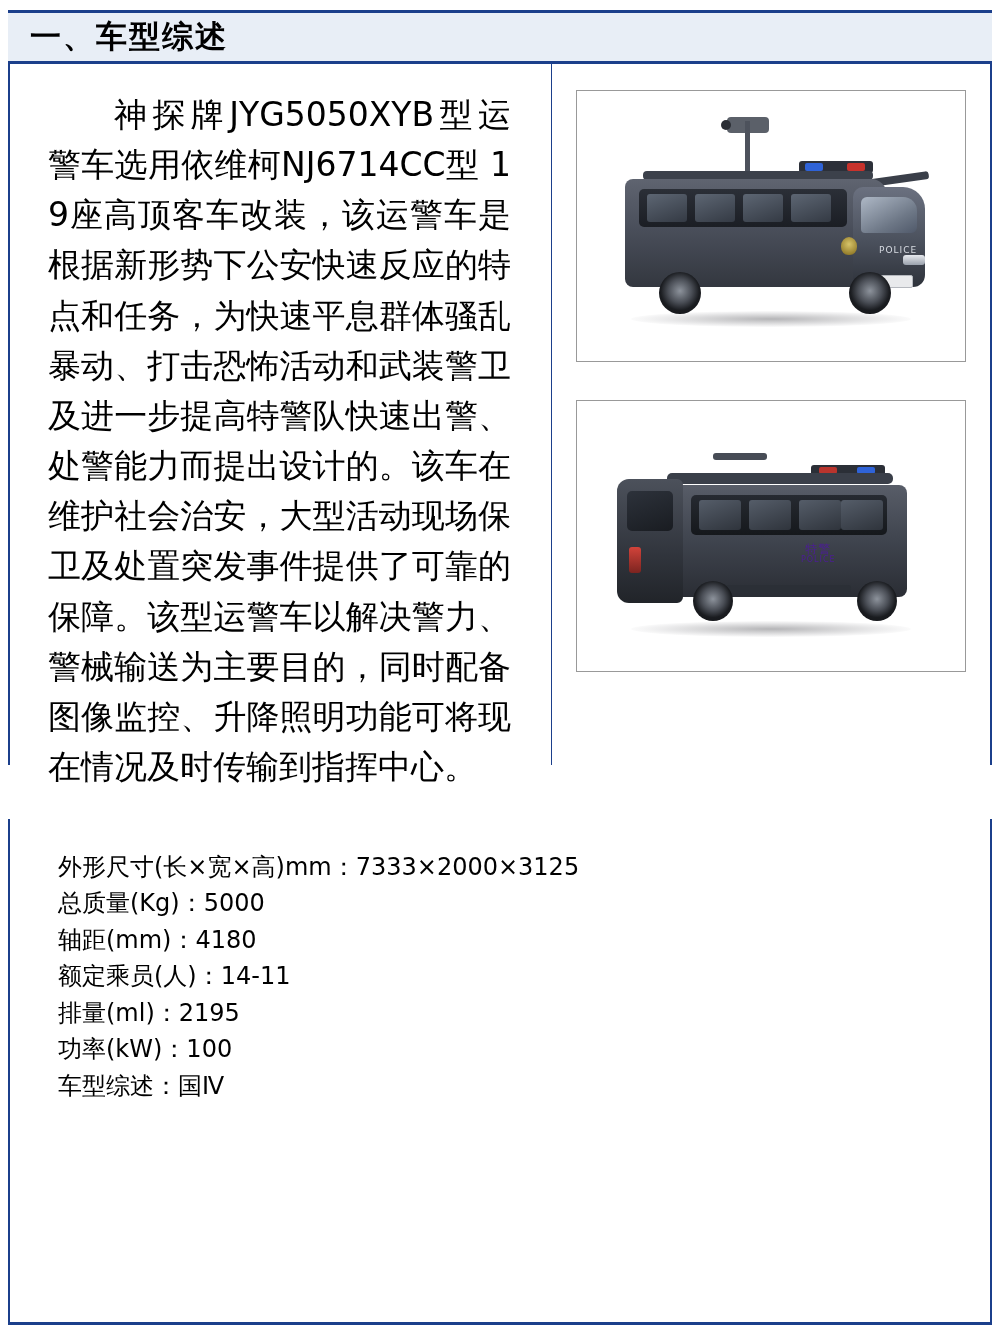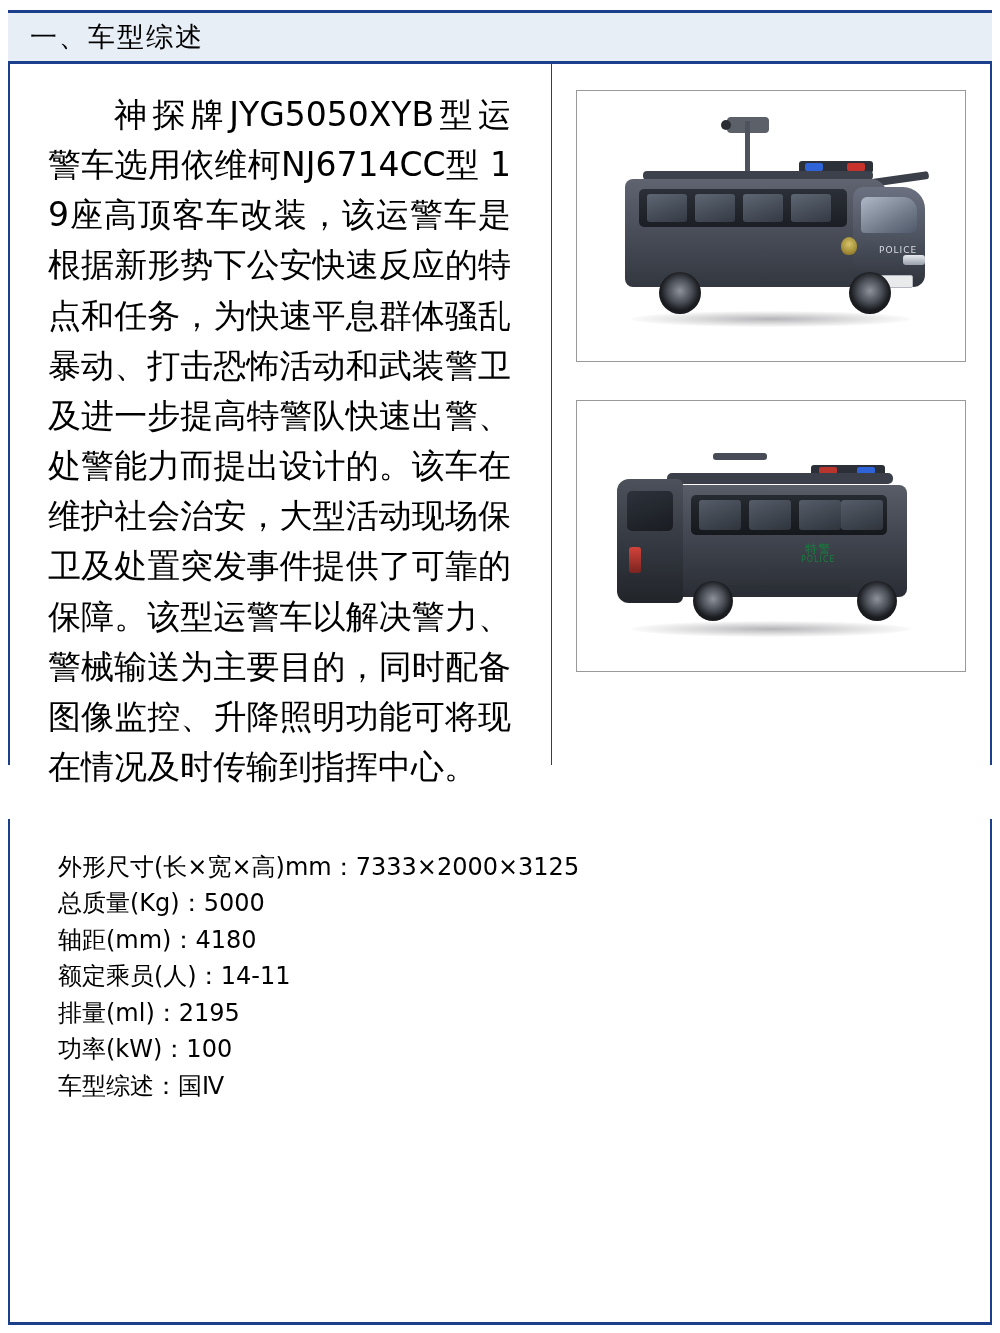--- a/index.html
+++ b/index.html
@@ -31,22 +31,22 @@
     height: 54px;
     background: #e8eef6;
     border-top: 3px solid #1b3f8b;
     border-bottom: 3px solid #1b3f8b;
     box-sizing: border-box;
     display: flex;
     align-items: center;
   }
   .section-header .title {
     font-family: "DejaVu Sans", "Liberation Sans", sans-serif;
-    font-weight: normal;
-    font-size: 27px;
+    font-weight: bold;
+    font-size: 31px;
     letter-spacing: 2px;
     color: #000;
     padding-left: 22px;
     white-space: nowrap;
   }
 
   #sec1-header { top: 10px; }
   #sec2-header { top: 765px; }
 
   
@@ -326,21 +326,21 @@
     position: absolute;
     left: 24px; top: 112px;
     width: 12px; height: 26px;
     background: linear-gradient(180deg, #d2433a 0%, #7c2420 100%);
     border-radius: 3px;
   }
   .v2-mark {
     position: absolute;
     left: 196px; top: 108px;
     text-align: center;
-    color: #15803d;
+    color: #4c1d95;
     font-family: "DejaVu Sans", "Liberation Sans", sans-serif;
     line-height: 1.05;
   }
   .v2-mark .cn { font-size: 12px; letter-spacing: 1px; }
   .v2-mark .en { font-size: 8px; letter-spacing: 1px; }
   .v2-step {
     position: absolute;
     left: 96px; top: 150px;
     width: 150px; height: 7px;
     background: #2b2f36;

